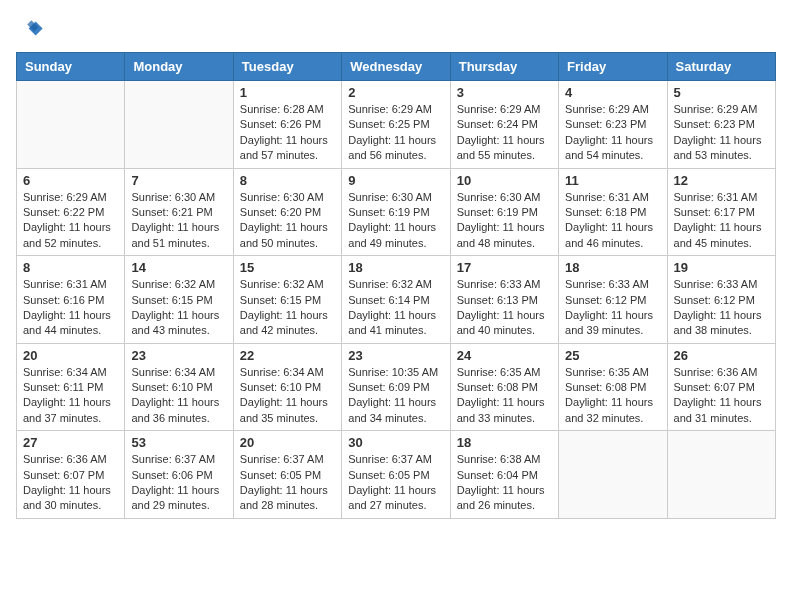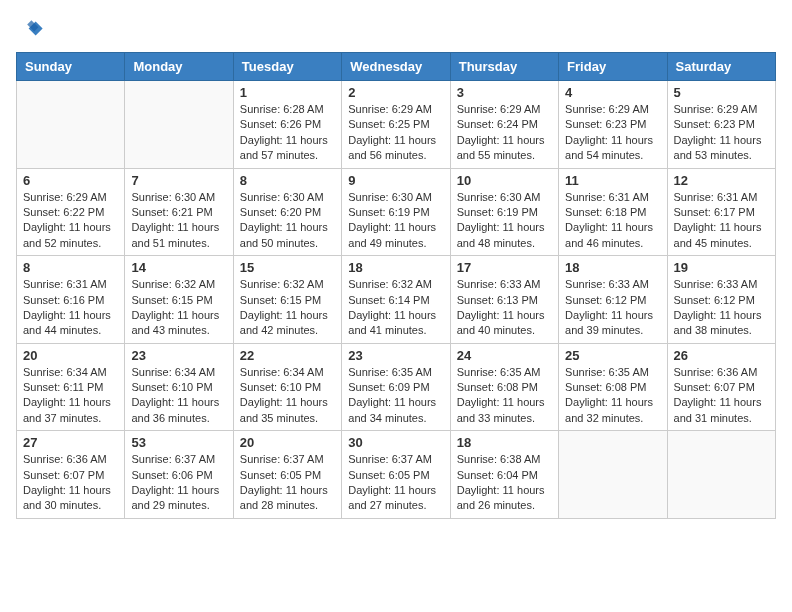--- a/index.html
+++ b/index.html
@@ -252,21 +252,21 @@
 Daylight: 11 hours and 36 minutes.</div>
         </td>
         <td>
           <span class="day-num">22</span>
           <div class="day-info">Sunrise: 6:34 AM
 Sunset: 6:10 PM
 Daylight: 11 hours and 35 minutes.</div>
         </td>
         <td>
           <span class="day-num">23</span>
-          <div class="day-info">Sunrise: 6:35 AM
+          <div class="day-info">Sunrise: 10:35 AM
 Sunset: 6:09 PM
 Daylight: 11 hours and 34 minutes.</div>
         </td>
         <td>
           <span class="day-num">24</span>
           <div class="day-info">Sunrise: 6:35 AM
 Sunset: 6:08 PM
 Daylight: 11 hours and 33 minutes.</div>
         </td>
         <td>

